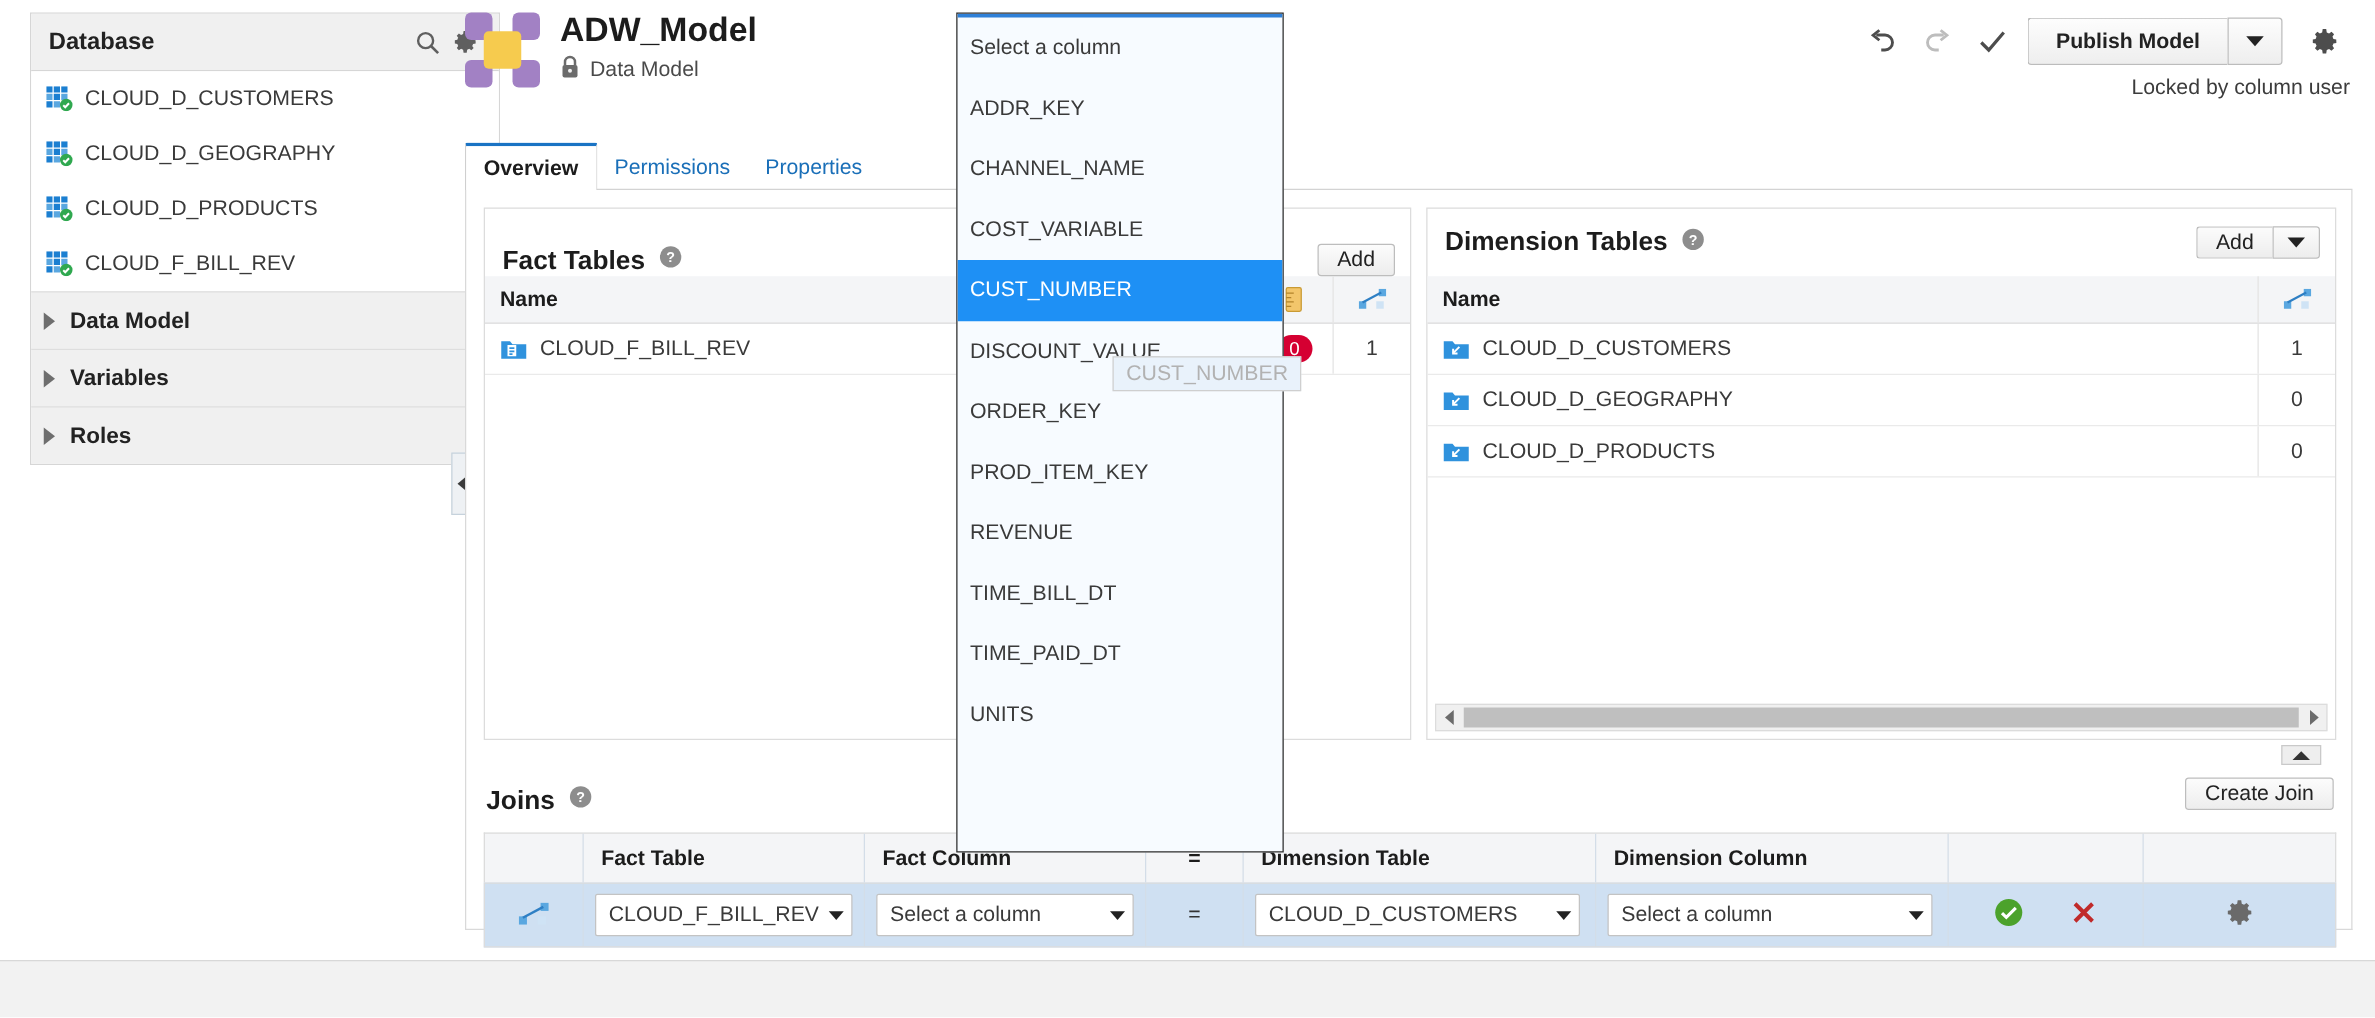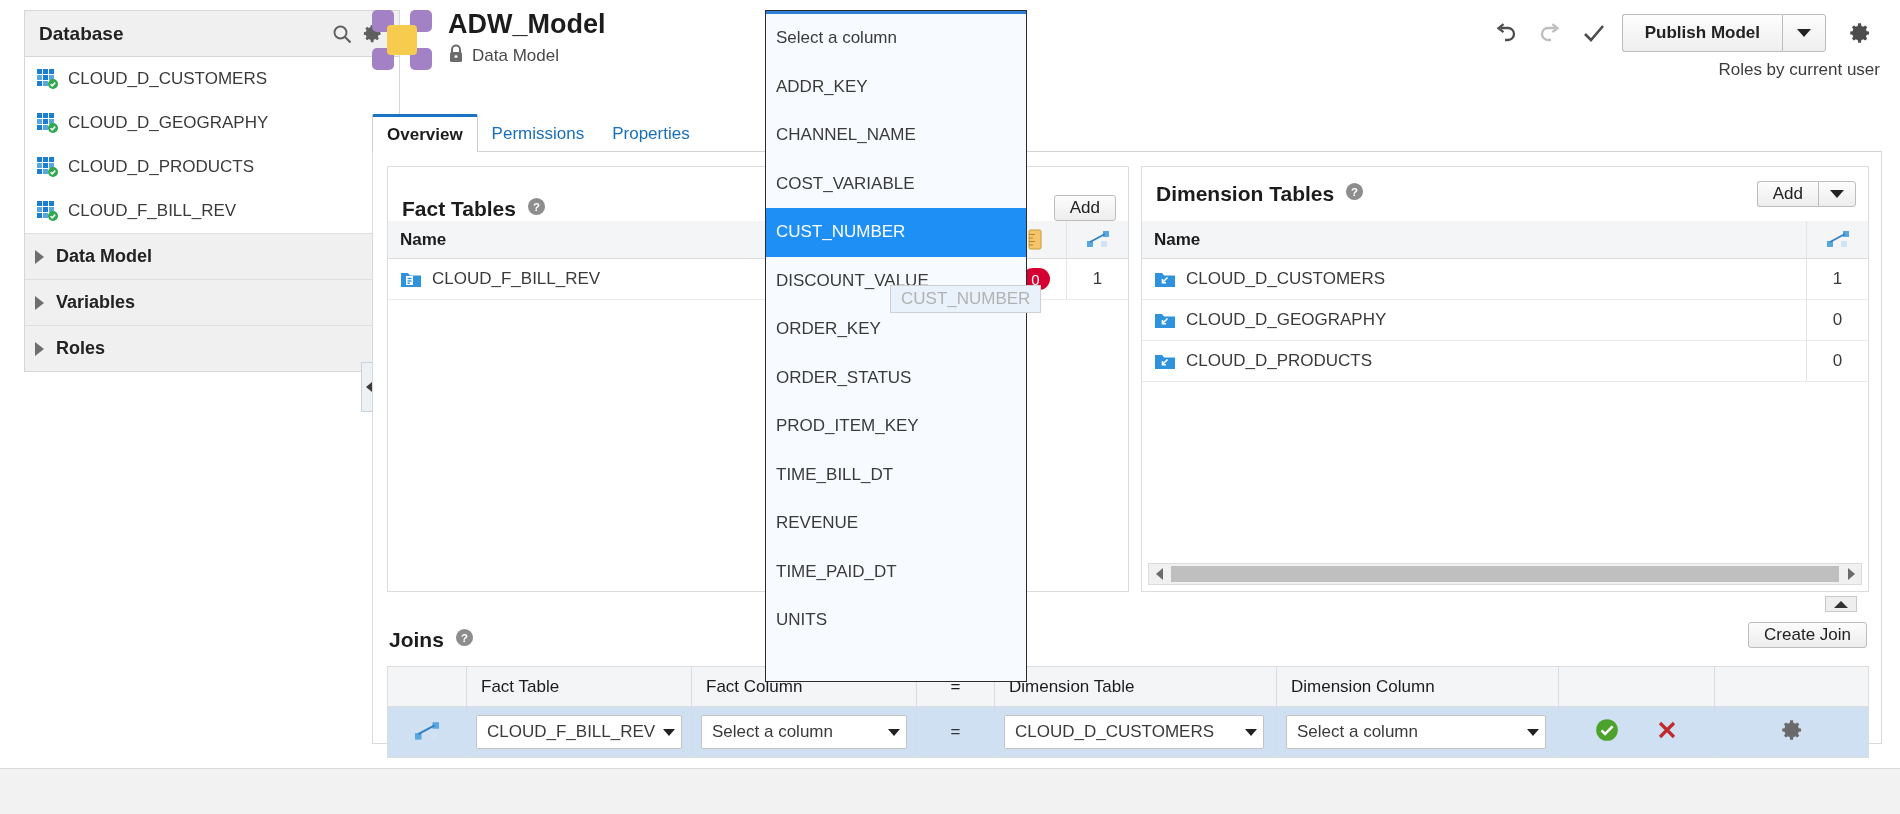--- a/index.html
+++ b/index.html
@@ -136,21 +136,21 @@
     border:1px solid #bdbdbd; border-radius:3px; font-size:17px; color:#222;
     display:flex; align-items:center; justify-content:center; cursor:pointer;
   }
   .split-btn { display:flex; }
   .split-btn .sb-main { border-radius:3px 0 0 3px; border-right:none; }
   .split-btn .sb-arr { width:38px; border-radius:0 3px 3px 0; padding:0; }
 
   
   .joins-head {
     display:flex; height:40px; background:#f4f5f7; border:1px solid #dcdcdc;
-    border-bottom:none; align-items:center; font-weight:normal; font-size:17px; color:#1c1c1c;
+    border-bottom:none; align-items:center; font-weight:bold; font-size:17px; color:#1c1c1c;
   }
   .joins-row {
     display:flex; height:52px; background:#cfe0f2; border:1px solid #dcdcdc;
     align-items:center;
   }
   .jc { height:100%; display:flex; align-items:center; }
   .jc.bordL { border-left:1px solid #d3dde8; }
   .selectbox {
     height:34px; background:#fff; border:1px solid #c3c3c3; border-radius:2px;
     display:flex; align-items:center; padding:0 6px 0 10px; font-size:17px; color:#3a3a3a;
@@ -339,21 +339,21 @@
         <span style="width:0;height:0;border-top:8px solid #222;border-left:7px solid transparent;border-right:7px solid transparent;display:inline-block;"></span>
       </div>
     </div>
     <div class="gear-right tr-icon">
       <svg width="26" height="26" viewBox="0 0 24 24">
         <path fill="#4d4d4d" d="M12 8.2a3.8 3.8 0 1 0 0 7.6 3.8 3.8 0 0 0 0-7.6zm0 5.9a2.1 2.1 0 1 1 0-4.2 2.1 2.1 0 0 1 0 4.2z"></path>
         <path fill="#4d4d4d" d="M20.4 13.3l-.1-2.6-2.1-.4a6.4 6.4 0 0 0-.7-1.7l1.2-1.8-1.9-1.8-1.8 1.2a6.4 6.4 0 0 0-1.7-.7L12.9 3h-2.6l-.4 2.5c-.6.2-1.2.4-1.7.7L6.4 5l-1.8 1.8 1.2 1.8c-.3.5-.6 1.1-.7 1.7l-2.1.4v2.6l2.1.4c.2.6.4 1.2.7 1.7L4.6 17.2 6.4 19l1.8-1.2c.5.3 1.1.6 1.7.7l.4 2.5h2.6l.4-2.5c.6-.2 1.2-.4 1.7-.7l1.8 1.2 1.9-1.8-1.2-1.8c.3-.5.6-1.1.7-1.7l2.2-.4z"></path>
       </svg>
     </div>
   </div>
-  <div class="locked-note">Roles by current user</div>
+  <div class="locked-note">Locked by column user</div>
 
   <div class="tab-underline"></div>
   <div class="tabs">
     <div class="tab active">Overview</div>
     <div class="tab">Permissions</div>
     <div class="tab">Properties</div>
   </div>
 
   <div class="content-card">
 
@@ -583,23 +583,22 @@
 
   <div class="dropdown">
     <div class="dd-topline"></div>
     <div class="dd-item">Select a column</div>
     <div class="dd-item">ADDR_KEY</div>
     <div class="dd-item">CHANNEL_NAME</div>
     <div class="dd-item">COST_VARIABLE</div>
     <div class="dd-item selected">CUST_NUMBER</div>
     <div class="dd-item">DISCOUNT_VALUE</div>
     <div class="dd-item">ORDER_KEY</div>
-    <div class="dd-item">ORDER_STATUS</div>
     <div class="dd-item">PROD_ITEM_KEY</div>
+    <div class="dd-item">REVENUE</div>
     <div class="dd-item">TIME_BILL_DT</div>
-    <div class="dd-item">REVENUE</div>
     <div class="dd-item">TIME_PAID_DT</div>
     <div class="dd-item">UNITS</div>
   </div>
   <div class="dd-tooltip">CUST_NUMBER</div>
 
   <div class="page-bottom-band"></div>
 </div>
 
 </body></html>

